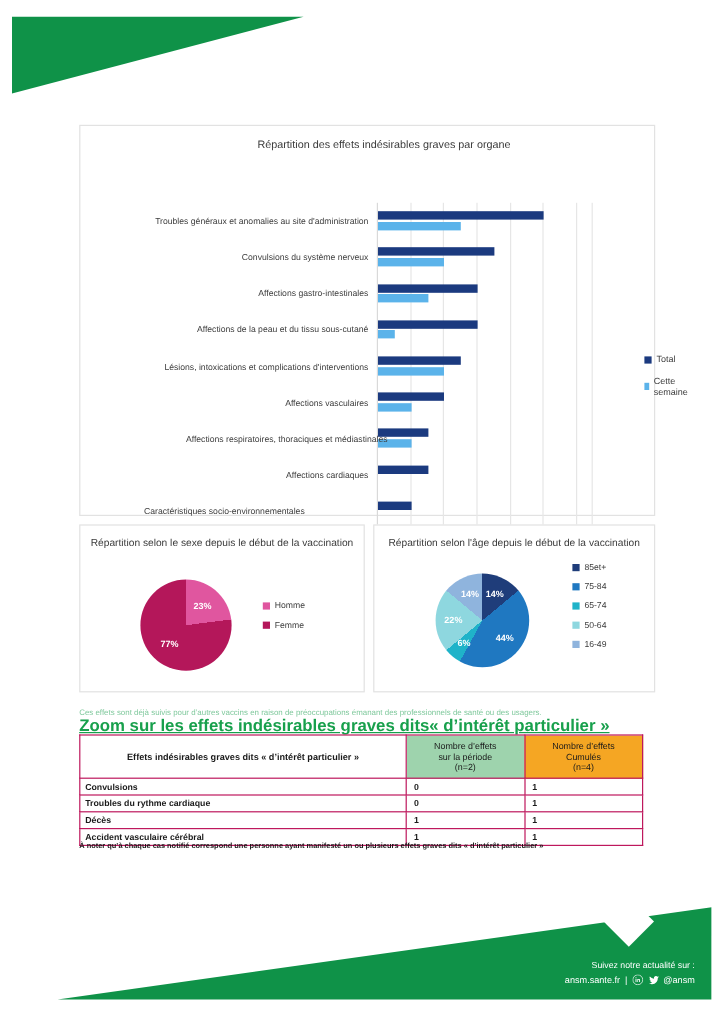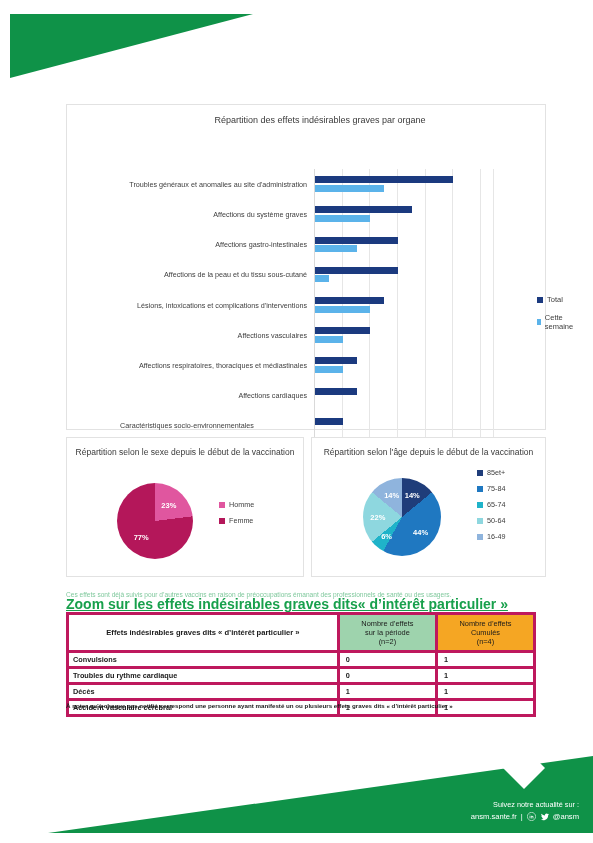--- a/index.html
+++ b/index.html
@@ -48,21 +48,21 @@
   .pie-lbl{position:absolute;font-size:7.5px;font-weight:bold;color:#fff;transform:translate(-50%,-50%);}
   .pie-legend{position:absolute;}
   .pie-legend .legend-row{margin-bottom:7px;}
   .pie-legend .legend-tx{font-size:7.2px;color:#3d3d3d;}
 
   
   #zoom-heading{position:absolute;left:66px;top:596px;font-size:14px;font-weight:bold;color:#18a04c;text-decoration:underline;}
   #zoom-sub{position:absolute;left:66px;top:590px;width:472px;font-size:6.6px;color:#7fc89c;line-height:9px;}
 
   table{position:absolute;left:66px;top:612px;width:470px;border-collapse:collapse;}
-  th,td{border:3px solid #be185d;margin-left:35px;}
+  th,td{border:1px solid #be185d;margin-left:35px;}
   th.h-main{background:#fff;font-size:7.6px;font-weight:bold;color:#1a1a1a;text-align:center;padding:4px 4px;width:58%;}
   th.h-green{background:#9ed3ad;font-size:7.4px;color:#1a1a1a;font-weight:400;text-align:center;padding:4px 2px;line-height:9px;}
   th.h-orange{background:#f5a623;font-size:7.4px;color:#1a1a1a;font-weight:400;text-align:center;padding:4px 2px;line-height:9px;}
   td.c-name{font-size:7.3px;font-weight:bold;color:#1a1a1a;padding:2px 4px;}
   td.c-val{font-size:7.3px;font-weight:bold;color:#1a1a1a;padding:2px 6px;}
   #table-note{position:absolute;left:66px;top:702px;width:480px;font-size:6.2px;font-weight:bold;color:#1a1a1a;}
 
   
   .footer-txt{position:absolute;right:14px;bottom:22px;text-align:right;color:#fff;}
   .f-line1{font-size:7.3px;margin-bottom:3px;}
@@ -116,26 +116,26 @@
         <div class="legend-row">
           <span class="legend-sw" style="background: rgb(27, 58, 127);"></span>
           <span class="legend-tx">Total</span>
         </div>
         <div class="legend-row">
           <span class="legend-sw" style="background: rgb(91, 179, 234);"></span>
           <span class="legend-tx">Cette semaine</span>
         </div>
       </div>
   <div class="cat-label" style="left: 0px; width: 240px; right: auto; top: 44.6111px;">Troubles généraux et anomalies au site d'administration</div>
-      <div class="cat-label" style="left: 0px; width: 240px; right: auto; top: 74.8333px;">Affections du système graves</div>
+      <div class="cat-label" style="left: 0px; width: 240px; right: auto; top: 74.8333px;">Convulsions du système nerveux</div>
       <div class="cat-label" style="left: 0px; width: 240px; right: auto; top: 105.056px;">Affections gastro-intestinales</div>
       <div class="cat-label" style="left: 0px; width: 240px; right: auto; top: 135.278px;">Affections de la peau et du tissu sous-cutané</div>
       <div class="cat-label" style="left: 0px; width: 240px; right: auto; top: 165.5px;">Lésions, intoxications et complications d'interventions</div>
       <div class="cat-label" style="left: 0px; width: 240px; right: auto; top: 195.722px;">Affections vasculaires</div>
-      <div class="cat-label" style="left: 0px; width: 240px; right: auto; top: 225.944px;">Affections respiratoires, thoraciques et médiastinales</div>
+      <div class="cat-label" style="left: 16px; width: 240px; right: auto; top: 225.944px;">Affections respiratoires, thoraciques et médiastinales</div>
       <div class="cat-label" style="left: 0px; width: 240px; right: auto; top: 256.167px;">Affections cardiaques</div>
       <div class="cat-label" style="left: 0px; width: 240px; right: auto; top: 286.389px; text-align: center;">Caractéristiques socio-environnementales</div>
     </div>
 </div>
 
 <div class="panel" id="sex-panel">
   <div class="chart-title">Répartition selon le sexe depuis le début de la vaccination</div>
   <div class="pie-wrap" id="sex-pie-wrap" style="left:50px;top:45px;width:76px;height:76px;">
     <div class="pie" id="sex-pie" style="left: 0px; top: 0px; width: 76px; height: 76px; background: conic-gradient(rgb(224, 86, 159) 0deg, rgb(224, 86, 159) 82.8deg, rgb(180, 23, 90) 82.8deg, rgb(180, 23, 90) 360deg);"></div>
   <div class="pie-lbl" style="left: 51.8214px; top: 22.3227px;">23%</div>

